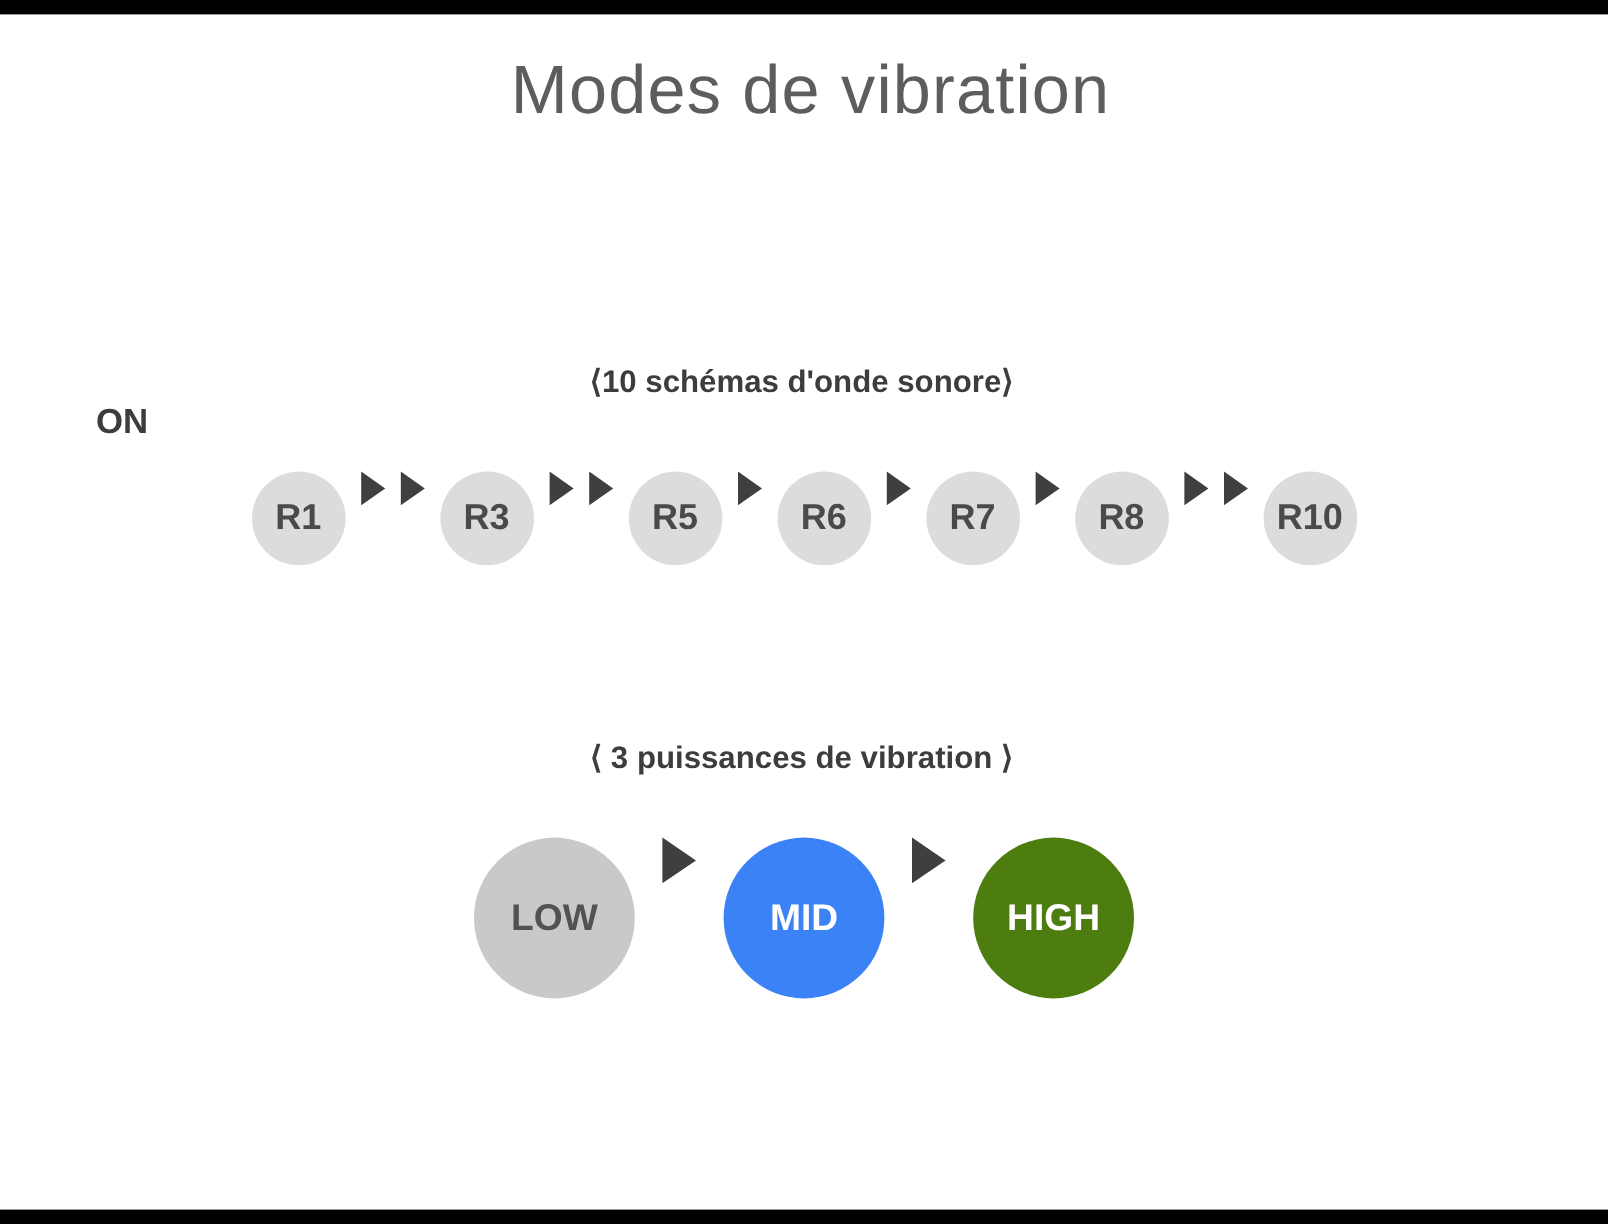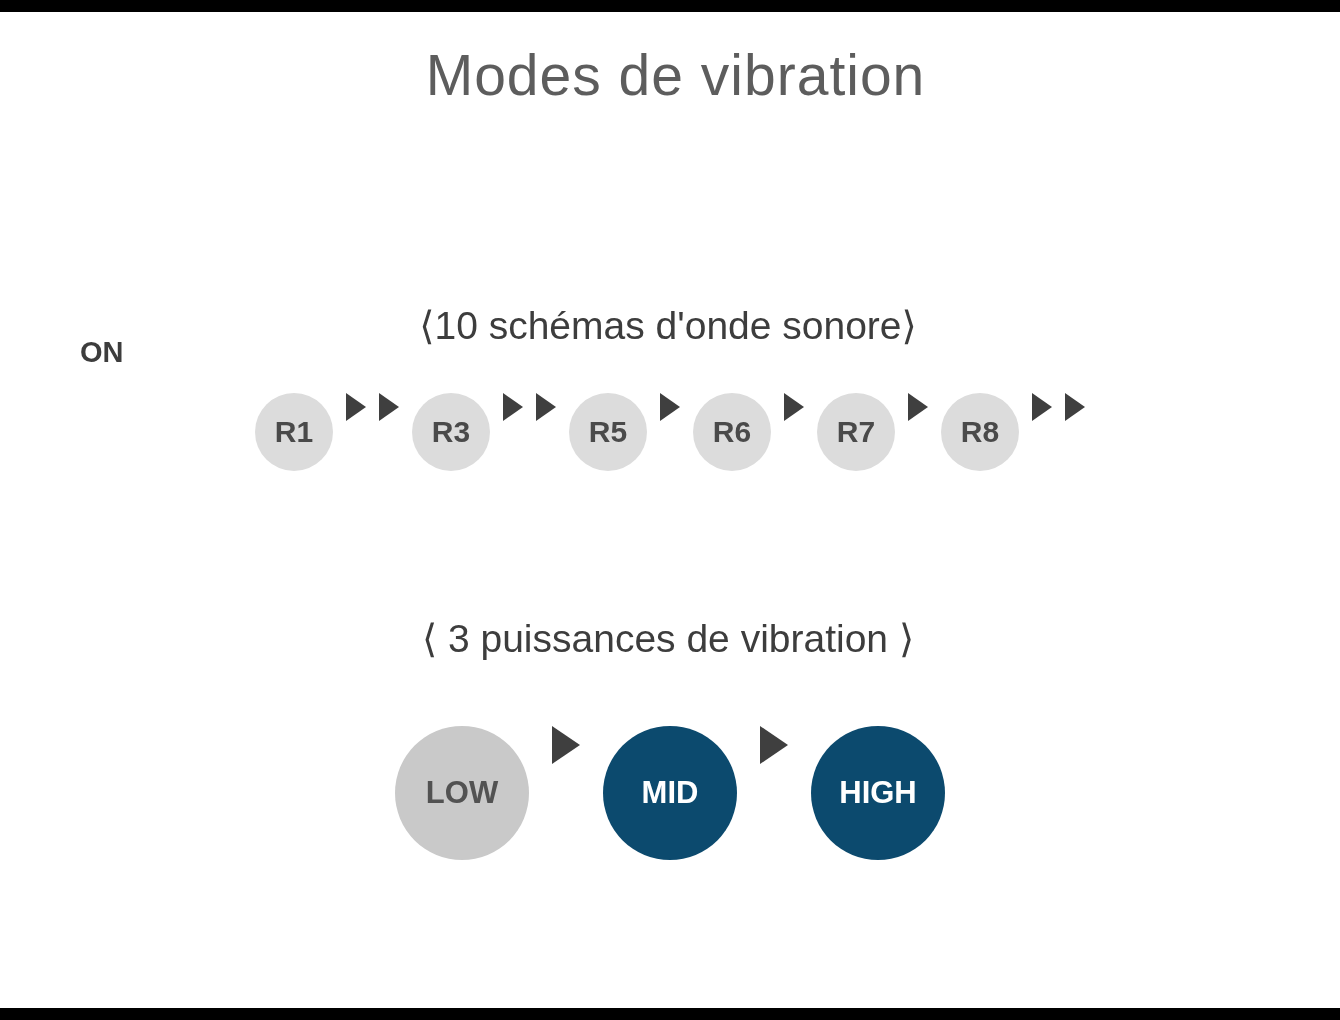--- a/index.html
+++ b/index.html
@@ -37,22 +37,22 @@
     letter-spacing: 1px;
     color: var(--title-color, #5d5d5d);
     padding-left: 11px;
   }
 
   .section-heading {
     position: absolute;
     left: 0;
     right: 4px;
     text-align: center;
-    font-size: 39px;
-    font-weight: 400;
+    font-size: 26px;
+    font-weight: 700;
     color: var(--heading-color, #3d3d3d);
   }
   .section-heading.wave { top: 303px; }
   .section-heading.power { top: 616px; }
 
   .on-label {
     position: absolute;
     top: 336px;
     left: 80px;
     font-size: 29px;
@@ -62,21 +62,21 @@
 
   .circle-row {
     position: absolute;
     left: 0;
     right: 0;
     display: flex;
     justify-content: center;
     align-items: flex-start;
   }
   .wave-row { top: 393px; gap: 13px; }
-  .power-row { top: 726px; gap: 23px; }
+  .power-row { top: 698px; gap: 23px; }
 
   .wave-circle {
     width: 78px;
     height: 78px;
     border-radius: 50%;
     background: var(--wave-circle, #dcdcdc);
     color: var(--wave-text, #4a4a4a);
     display: flex;
     align-items: center;
     justify-content: center;
@@ -134,26 +134,27 @@
       <span class="arrow arrow-sm"></span>
       <div class="wave-circle">R5</div>
       <span class="arrow arrow-sm"></span>
       <div class="wave-circle">R6</div>
       <span class="arrow arrow-sm"></span>
       <div class="wave-circle">R7</div>
       <span class="arrow arrow-sm"></span>
       <div class="wave-circle">R8</div>
       <span class="arrow arrow-sm"></span>
       <span class="arrow arrow-sm"></span>
+      <div class="wave-circle">R10</div>
     </div>
 
   <div class="section-heading power">⟨ 3 puissances de vibration ⟩</div>
 
   <div class="circle-row power-row">
       <div class="power-circle" style="background: rgb(201, 201, 201); color: rgb(82, 82, 82);">LOW</div>
       <span class="arrow arrow-lg"></span>
-      <div class="power-circle" style="background: #0c4a6e; color: rgb(255, 255, 255);">MID</div>
+      <div class="power-circle" style="background: #3b82f6; color: rgb(255, 255, 255);">MID</div>
       <span class="arrow arrow-lg"></span>
-      <div class="power-circle" style="background: #0c4a6e; color: rgb(255, 255, 255);">HIGH</div>
+      <div class="power-circle" style="background: #4d7c0f; color: rgb(255, 255, 255);">HIGH</div>
     </div>
 
   <div class="frame-bar bottom"></div>
 </div>
 
 </body></html>

